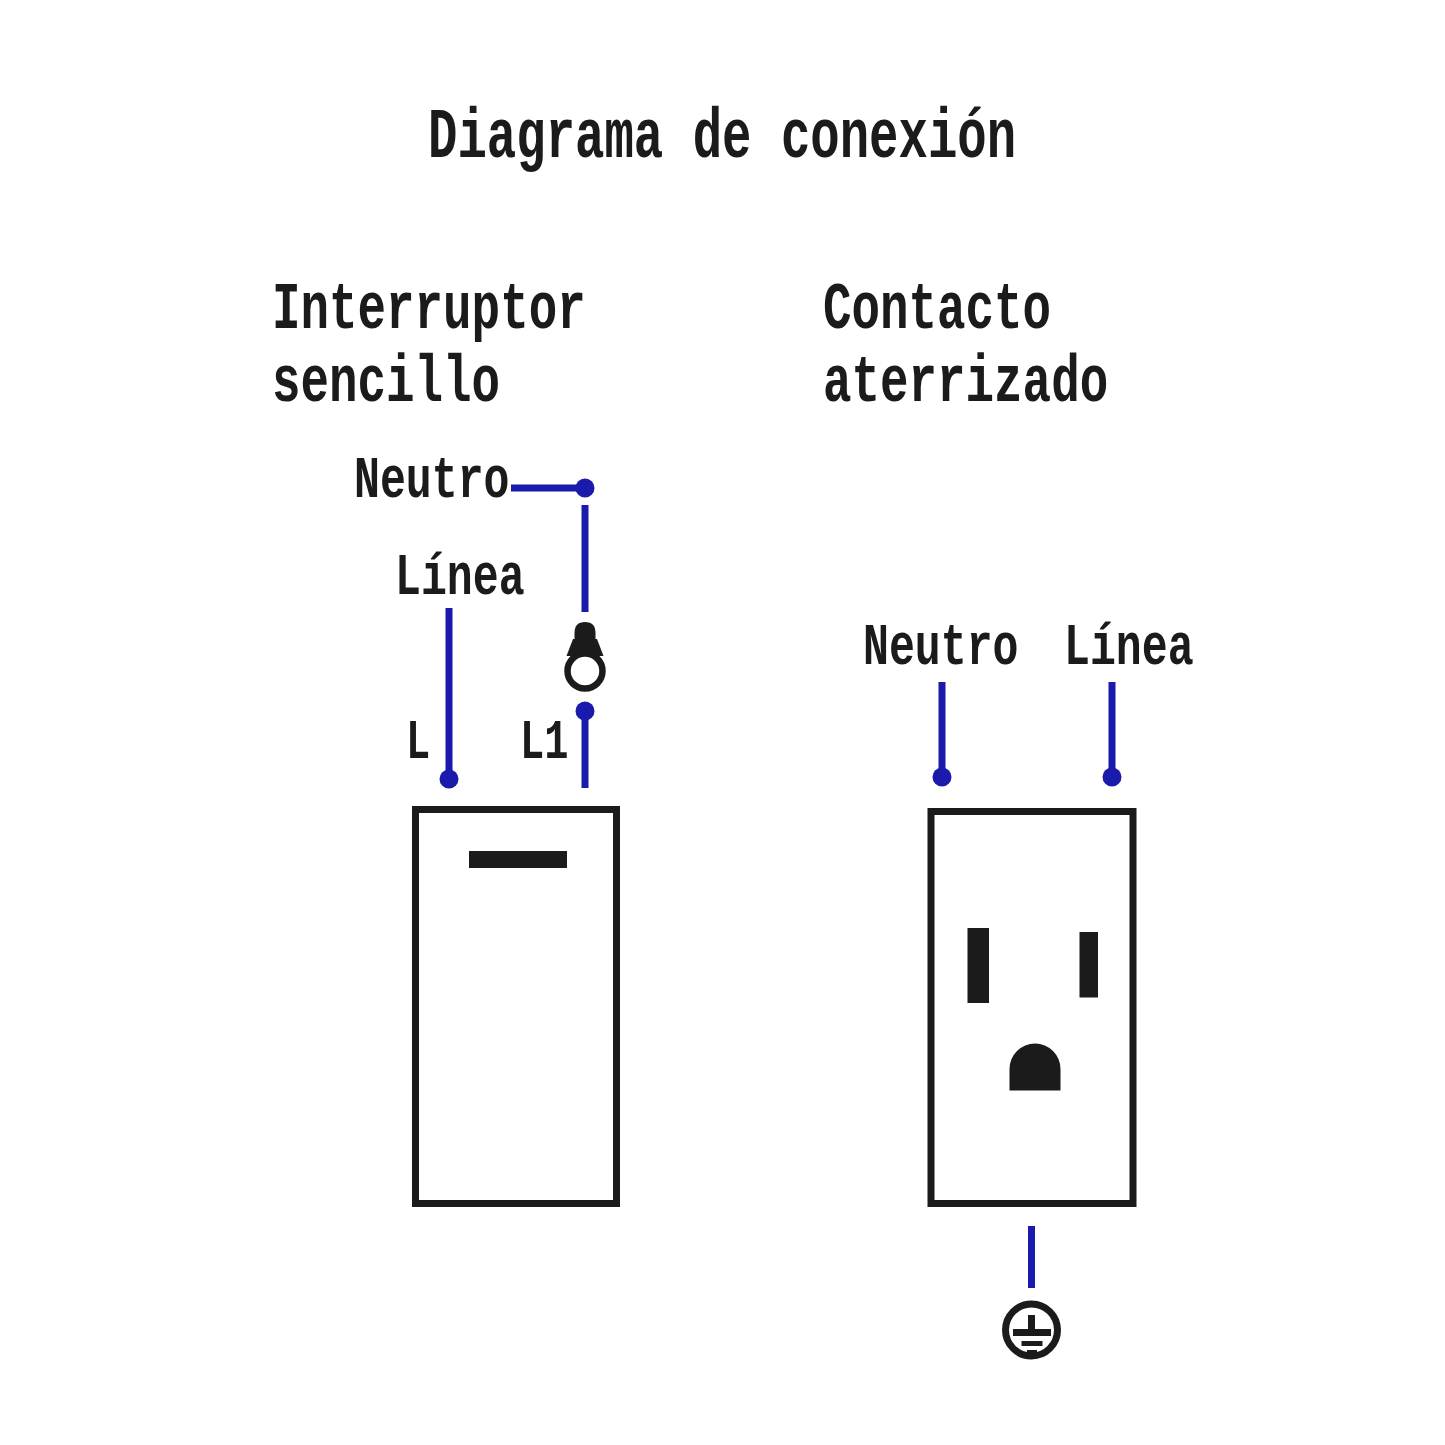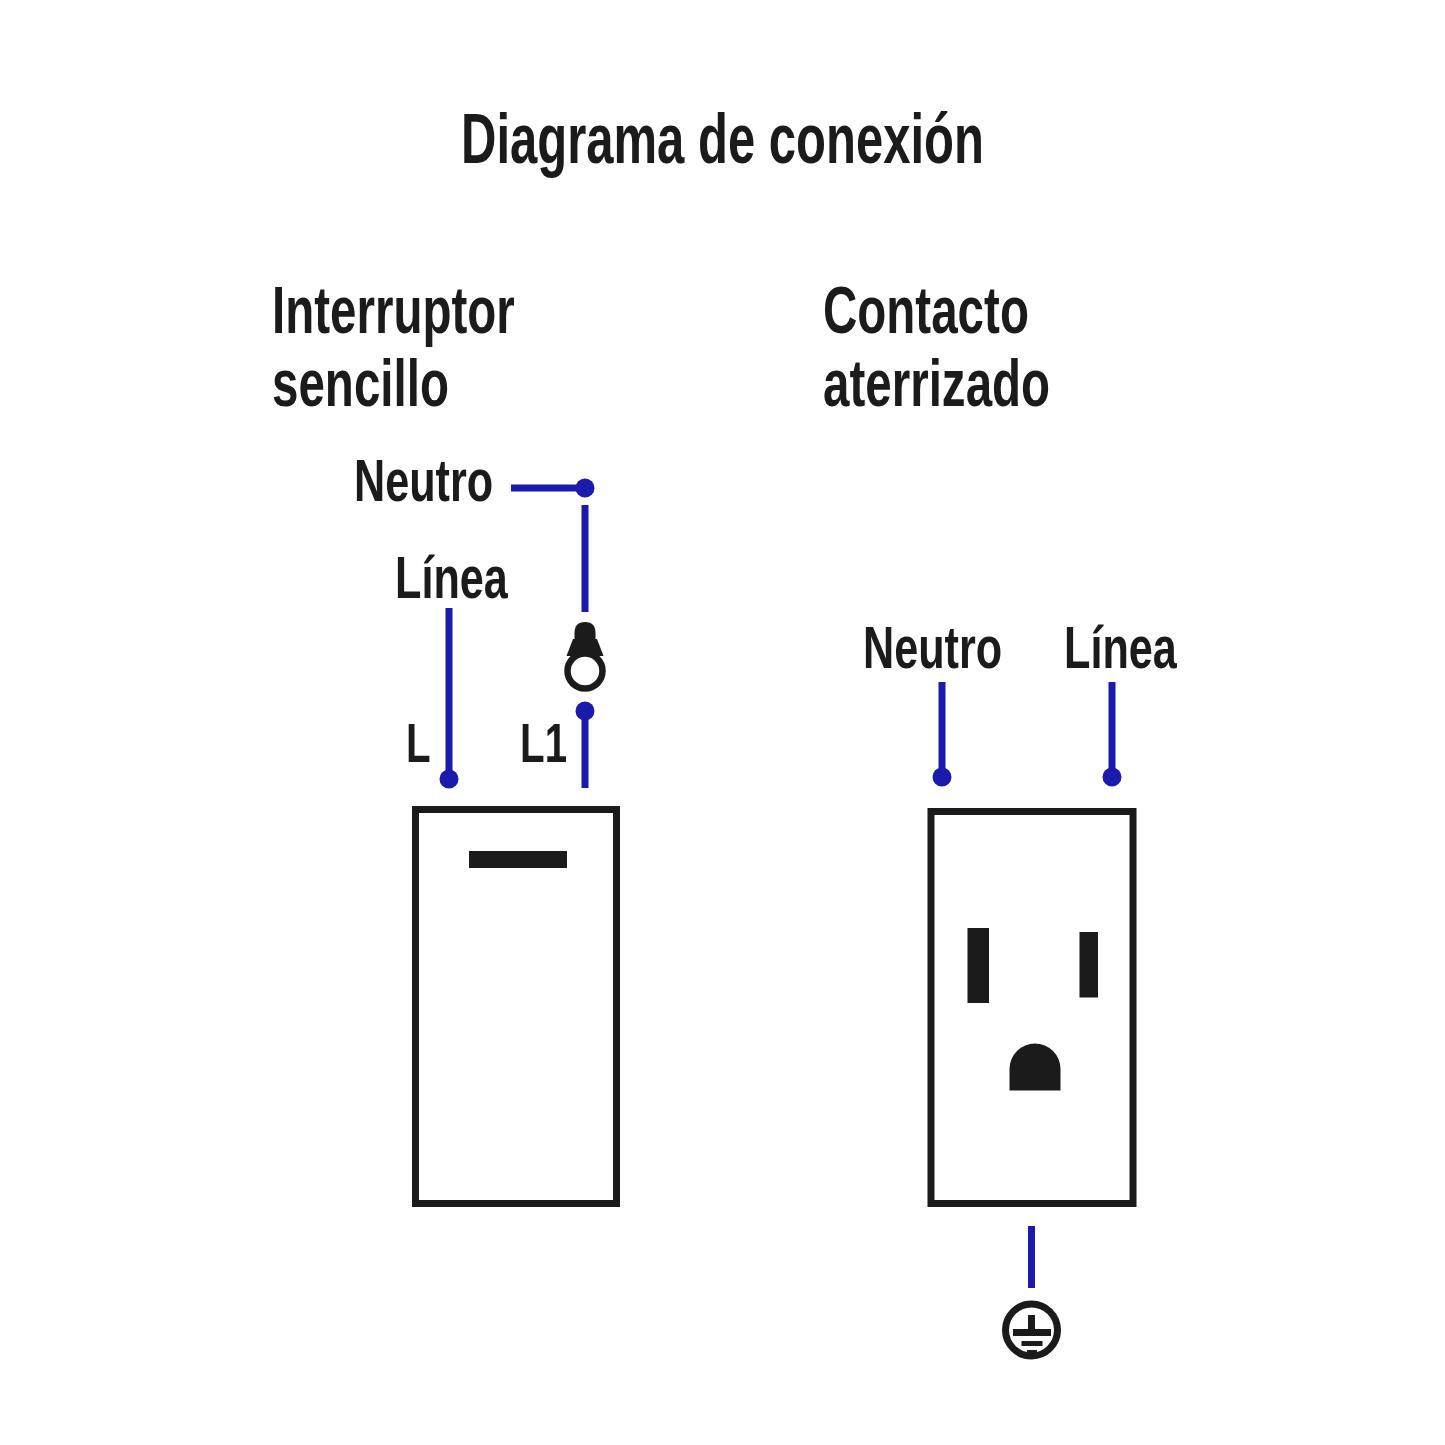--- a/index.html
+++ b/index.html
@@ -8,21 +8,21 @@
     --background: #ffffff;
   }
   * { margin: 0; padding: 0; box-sizing: border-box; }
   html, body { background: var(--background); }
   #canvas {
     position: relative;
     width: 1445px;
     height: 1445px;
     background: var(--background);
     overflow: hidden;
-    font-family: Liberation Sans, sans-serif;
+    font-family: Liberation Mono, monospace;
   }
   svg.graphics { position: absolute; left: 0; top: 0; }
 
   .wire  { stroke: var(--wire); stroke-width: 7; fill: none; }
   .dot   { fill: var(--wire); stroke: none; }
   .box   { fill: #ffffff; stroke: var(--ink); stroke-width: 7; }
   .ink-fill   { fill: var(--ink); stroke: none; }
   .bulb-globe { fill: #ffffff; stroke: var(--ink); stroke-width: 6.5; }
   .ink-stroke { fill: #ffffff; stroke: var(--ink); stroke-width: 7; }
   .ink-line7  { stroke: var(--ink); stroke-width: 7; fill: none; }

